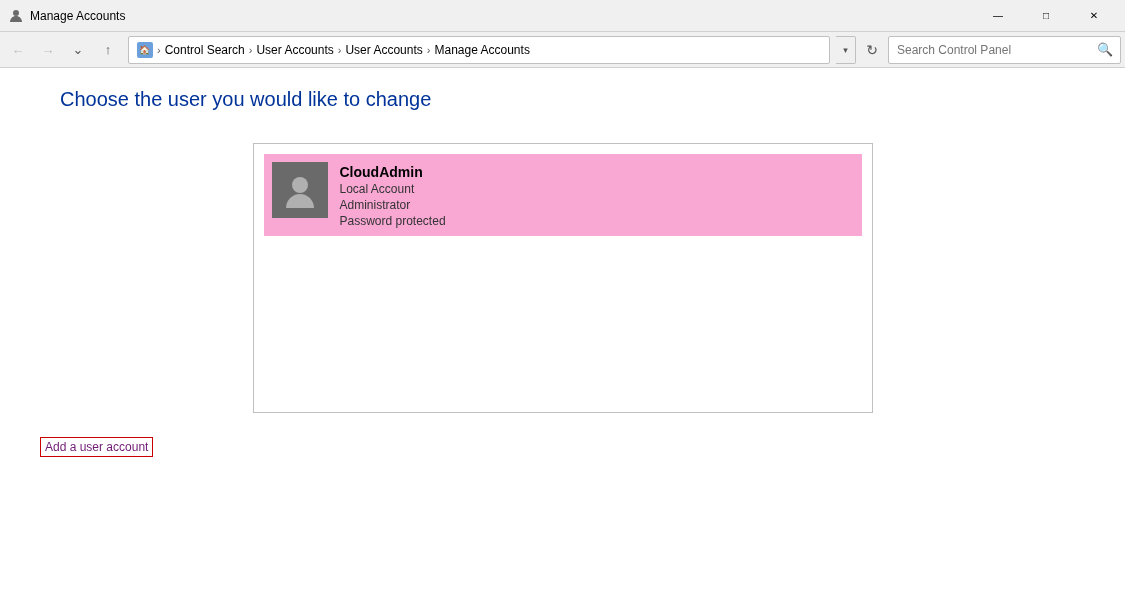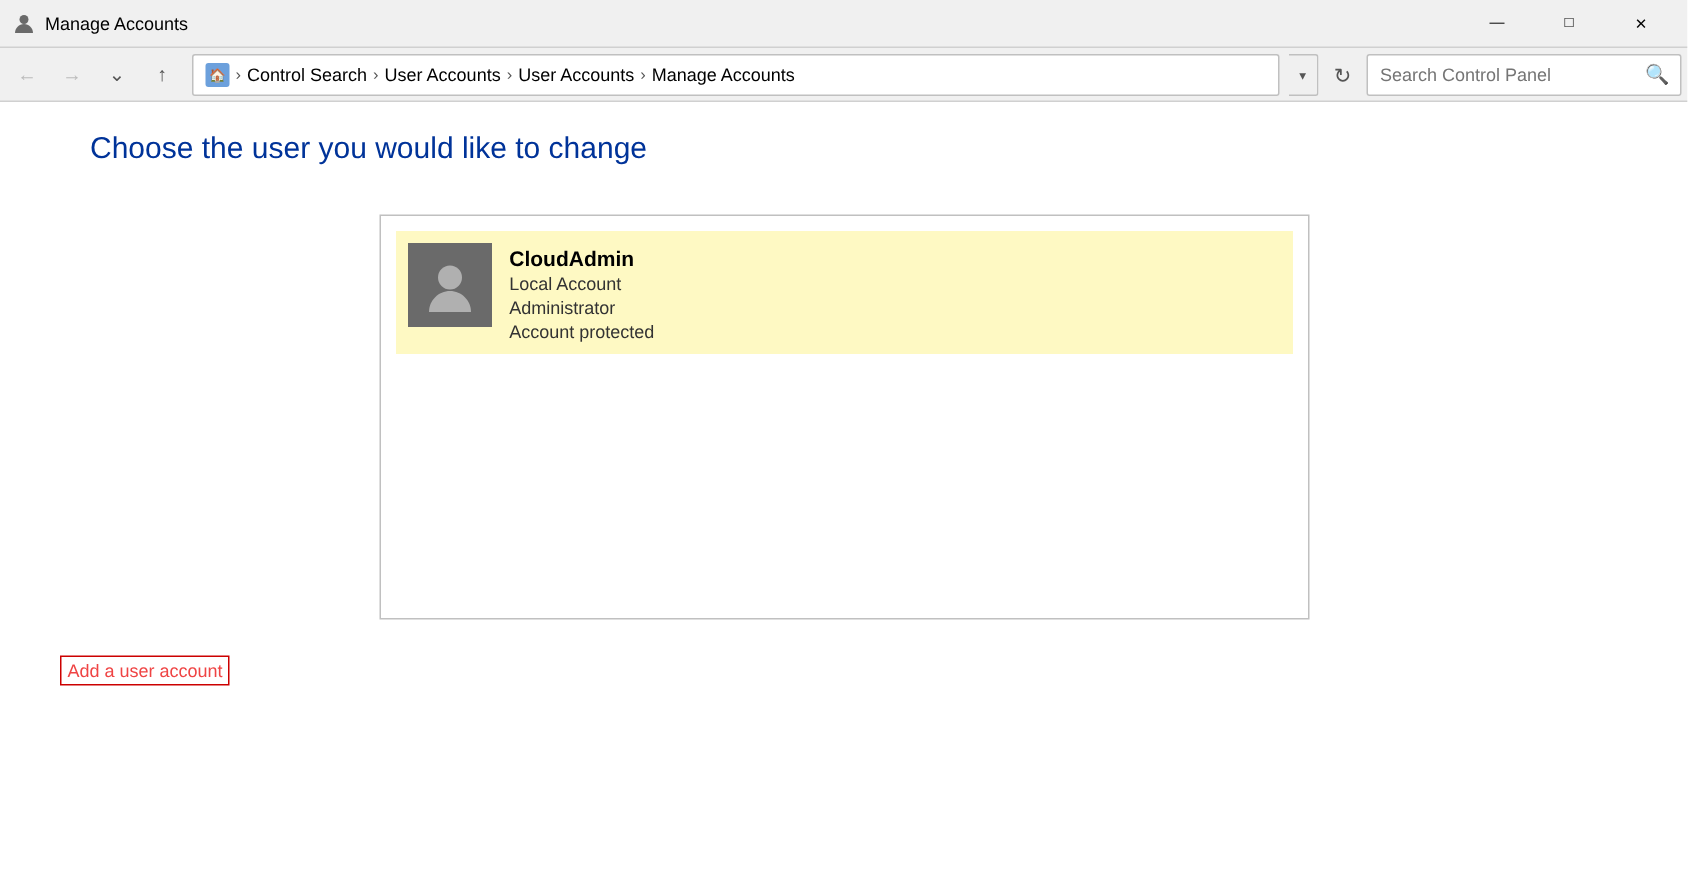--- a/index.html
+++ b/index.html
@@ -141,21 +141,21 @@
       display: flex;
       align-items: center;
       justify-content: center;
       cursor: pointer;
       color: #555;
       font-size: 14px;
       border-radius: 2px;
     }
 
     .search-box {
-      width: 210px;
+      width: 233px;
       height: 28px;
       display: flex;
       align-items: center;
       border: 1px solid #c0c0c0;
       border-radius: 2px;
       background: #fff;
       padding: 0 4px 0 8px;
     }
     .search-input {
       flex: 1;
@@ -208,21 +208,21 @@
       display: flex;
       flex-direction: column;
       gap: 4px;
     }
 
     .account-item {
       display: flex;
       align-items: flex-start;
       gap: 12px;
       padding: 8px;
-      background: #fef9c3;
+      background: #f9a8d4;
       cursor: pointer;
       border-radius: 0;
     }
 
     .account-avatar {
       width: 56px;
       height: 56px;
       background: #6a6a6a;
       display: flex;
       align-items: center;
@@ -247,21 +247,21 @@
     .account-detail {
       font-size: 12px;
       color: #333;
     }
 
     .add-user-link {
       margin-top: 12px;
       align-self: flex-start;
     }
     .add-user-btn {
-      color: #ef4444;
+      color: #701a75;
       text-decoration: none;
       font-size: 12px;
       cursor: pointer;
       border: 1px solid #cc0000;
       padding: 2px 4px;
       display: inline-block;
       background: transparent;
     }
   </style>
 </head>
@@ -319,21 +319,21 @@
       <div class="account-avatar">
         <svg class="avatar-icon" width="36" height="36" viewBox="0 0 36 36">
           <circle cx="18" cy="13" r="8" fill="#b0b0b0"></circle>
           <path d="M4 36c0-7.7 6.3-14 14-14s14 6.3 14 14" fill="#b0b0b0"></path>
         </svg>
       </div>
       <div class="account-info">
         <span class="account-name">CloudAdmin</span>
         <span class="account-detail">Local Account</span>
         <span class="account-detail">Administrator</span>
-        <span class="account-detail">Account protected</span>
+        <span class="account-detail">Password protected</span>
       </div>
     </div>
   </div>
 
   <div class="add-user-link">
     <a class="add-user-btn">Add a user account</a>
   </div>
 </div>
 
 </body></html>

